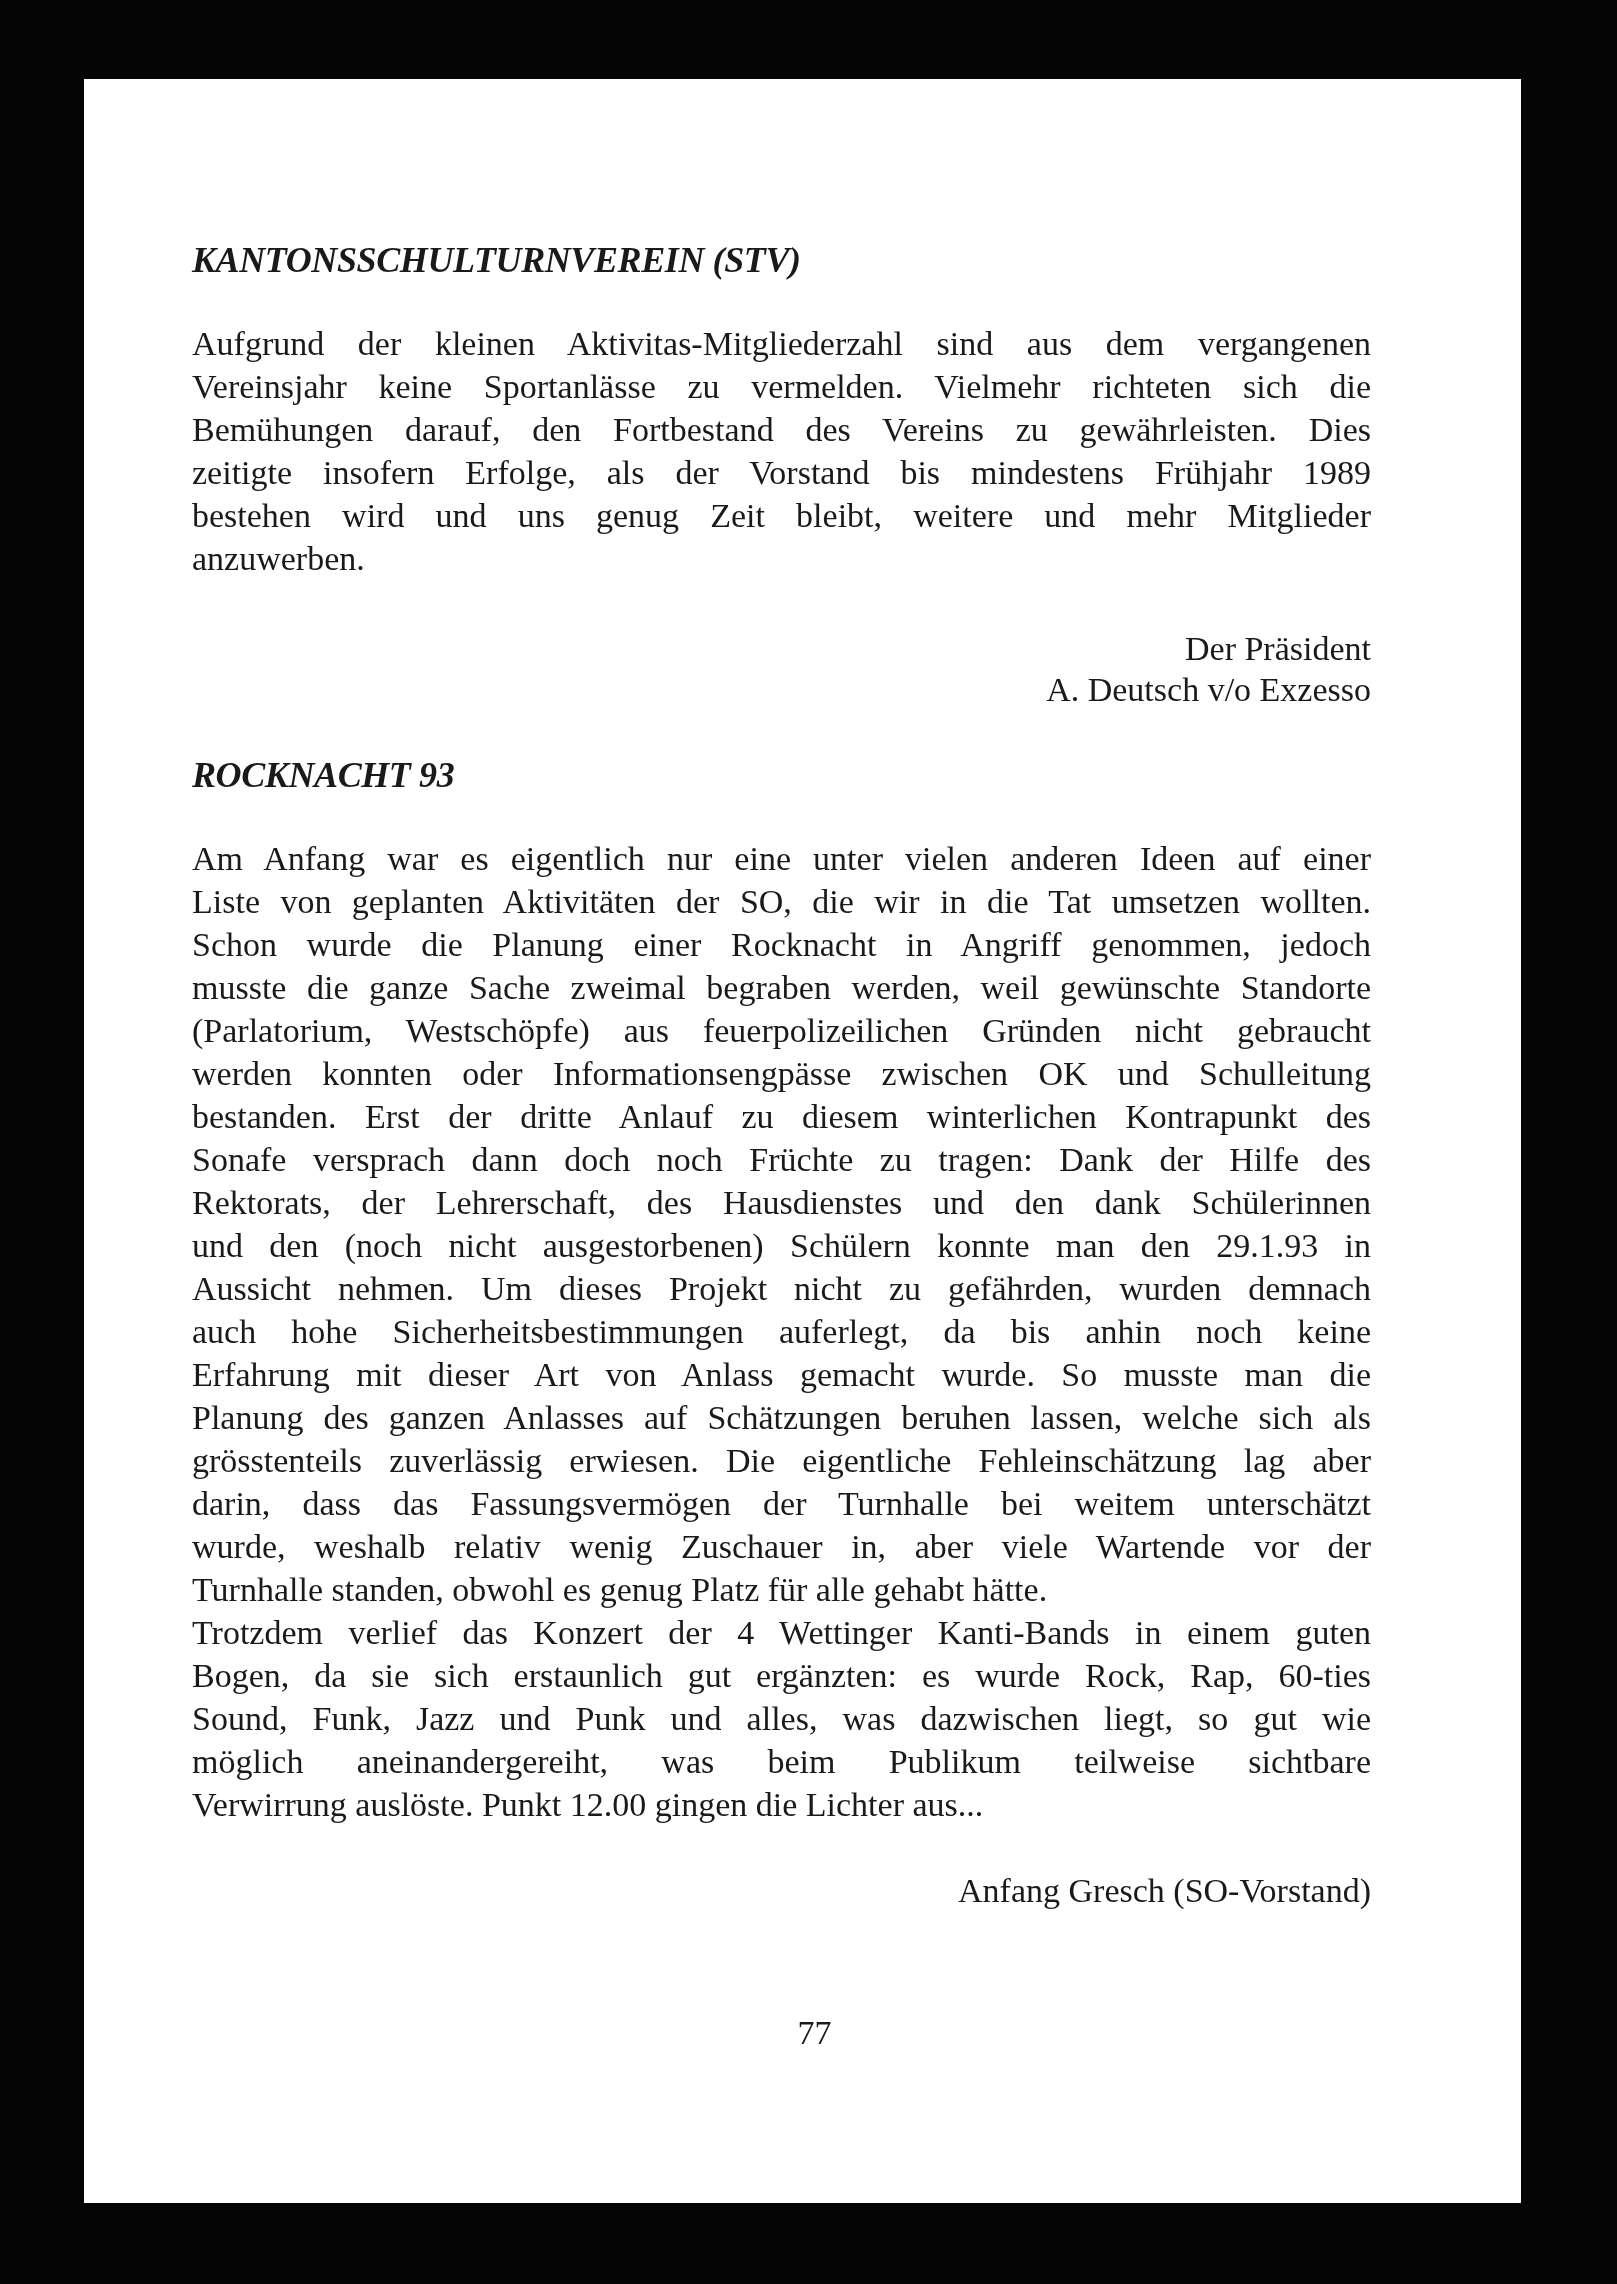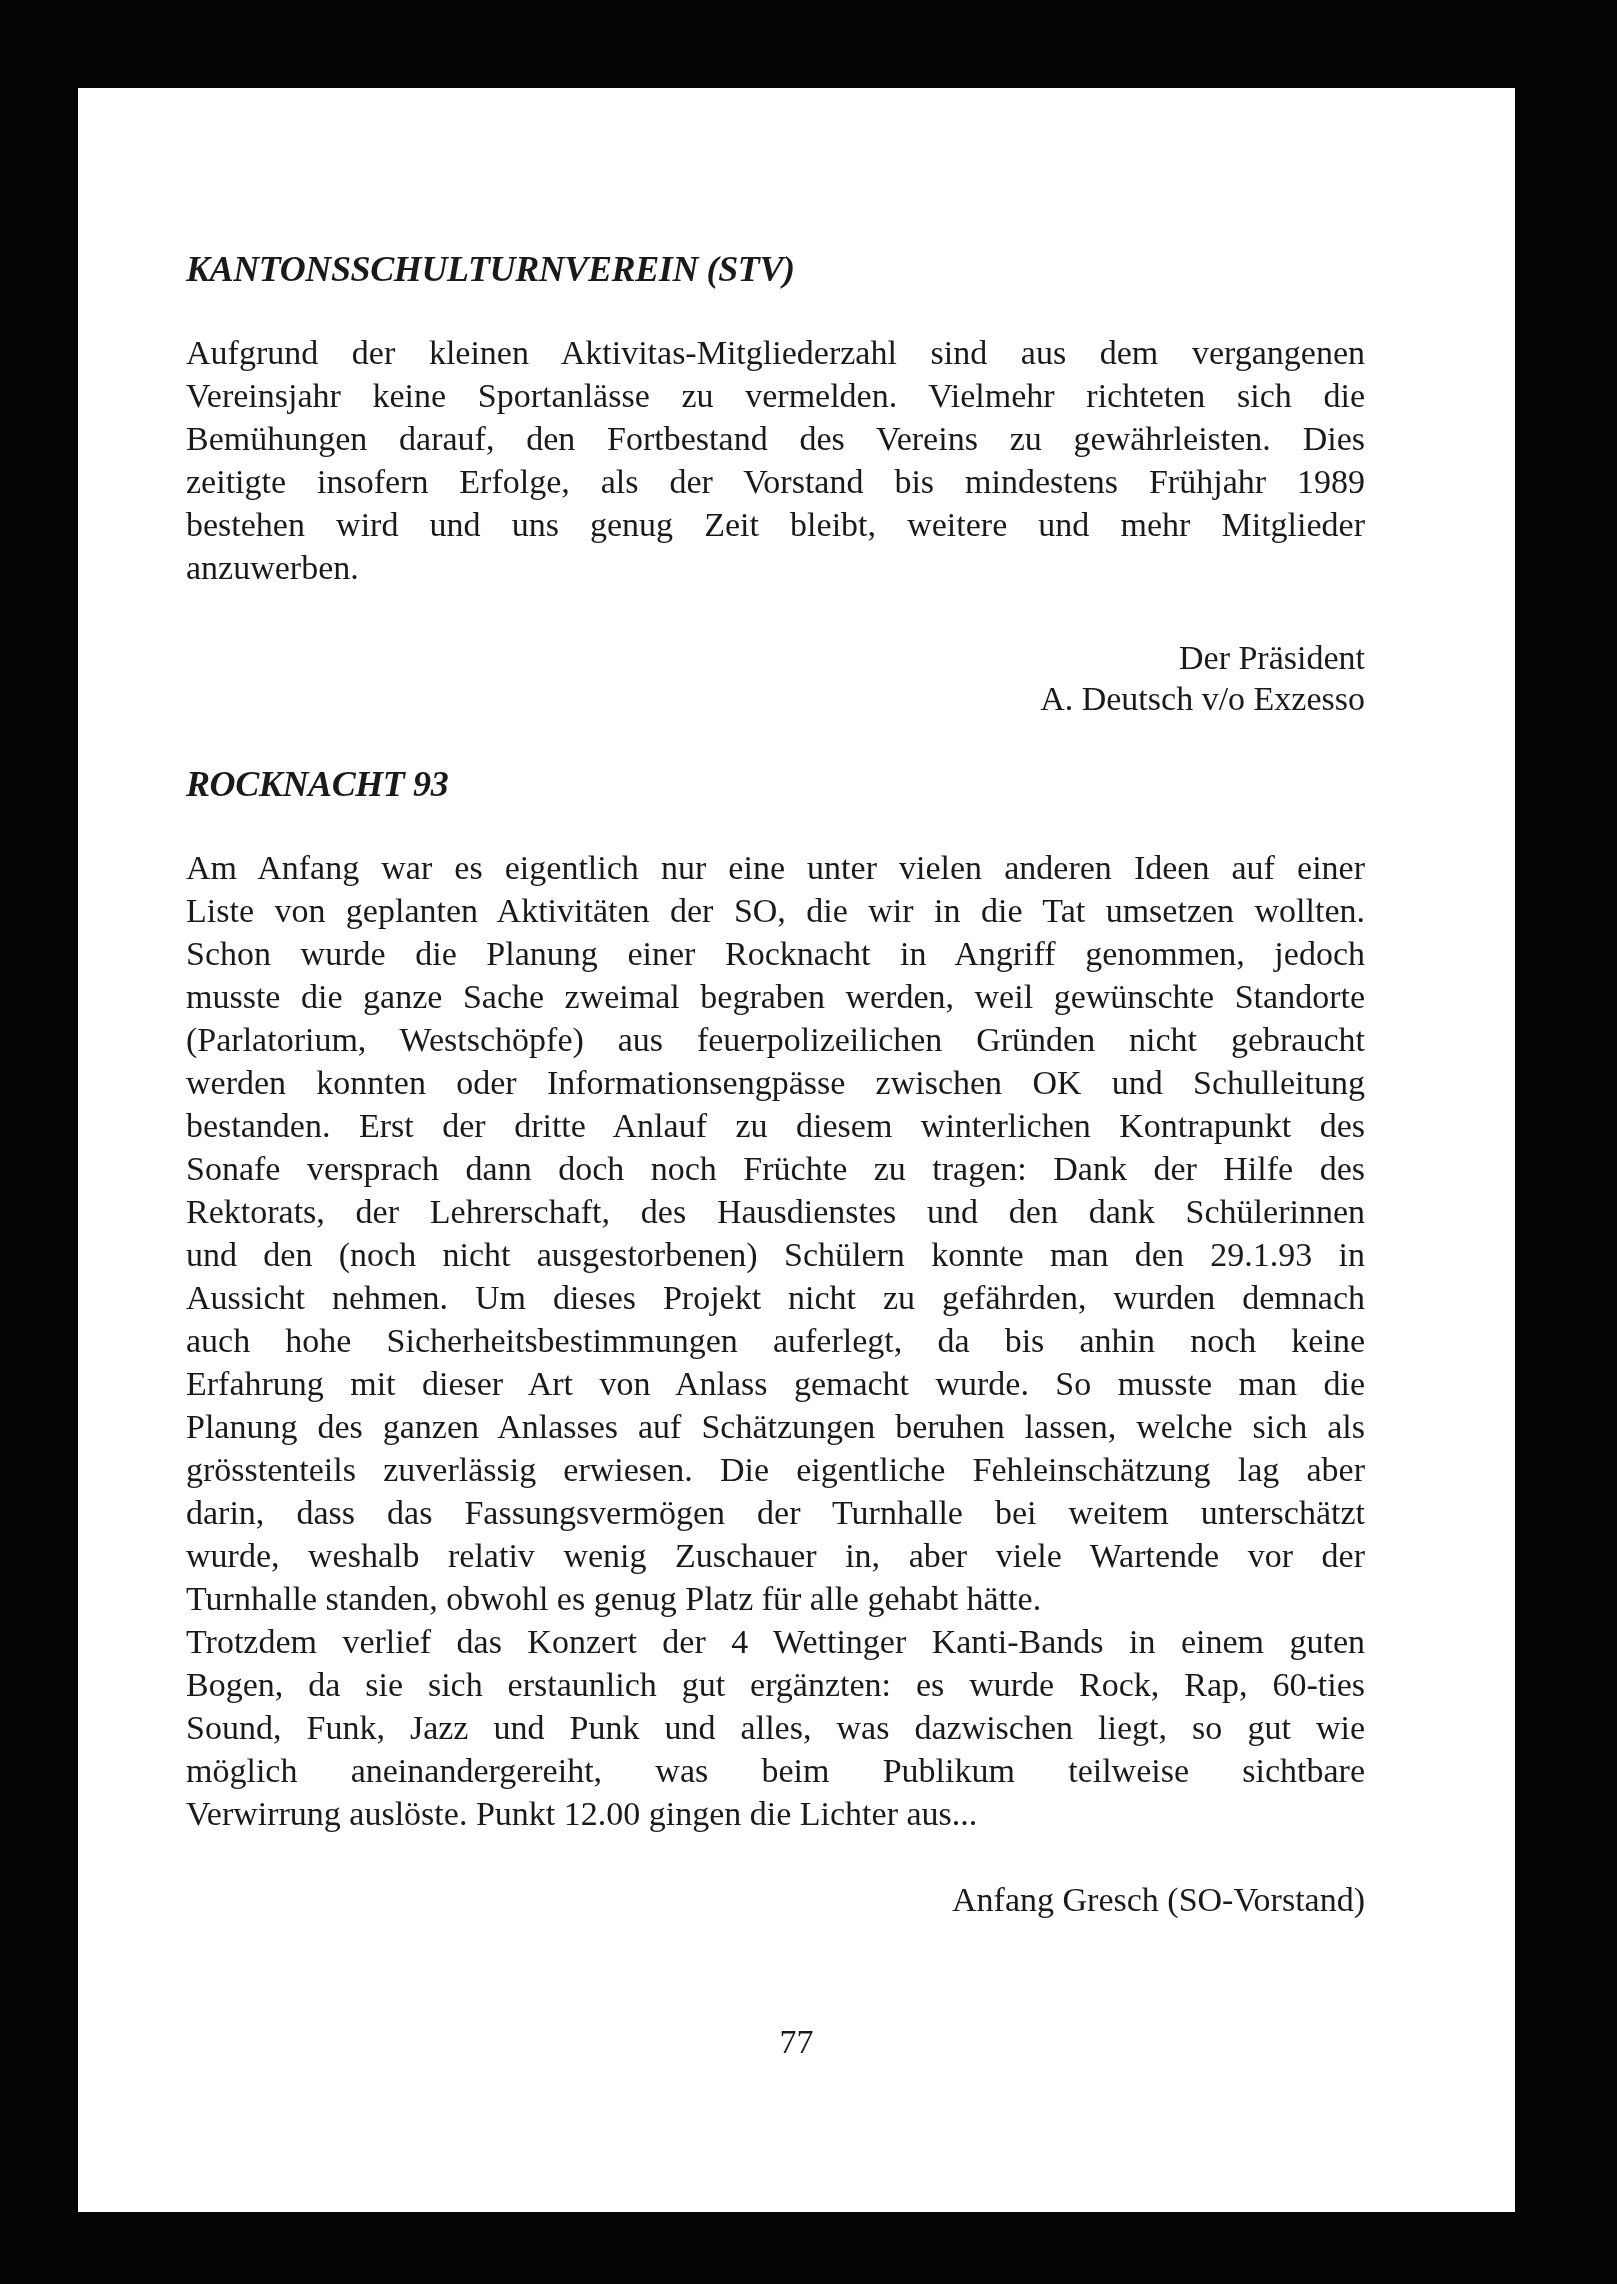--- a/index.html
+++ b/index.html
@@ -9,26 +9,25 @@
   }
   body {
     width: 1618px;
     height: 2284px;
     position: relative;
     overflow: hidden;
     background: #050505;
   }
   .page {
     position: absolute;
-    left: 78px;
+    left: 84px;
     top: 79px;
     width: 1437px;
     height: 2124px;
     background: #ffffff;
-    margin-top: 9px;
   }
   .content {
     position: absolute;
     left: 108px;
     top: 0;
     width: 1179px;
     font-family: "Liberation Serif", "DejaVu Serif", serif;
     color: #1a1a1a;
   }
   .heading {
@@ -68,20 +67,21 @@
     white-space: nowrap;
   }
   .pagenum {
     position: absolute;
     left: 0;
     width: 1437px;
     text-align: center;
     font-family: "Liberation Serif", "DejaVu Serif", serif;
     font-size: 34px;
     color: #1a1a1a;
+    padding-left: 12px;
   }
 </style>
 </head>
 <body>
 
 <div class="page">
   <div class="content">
 
     <div class="heading" style="top:160px;">KANTONSSCHULTURNVEREIN (STV)</div>
 

